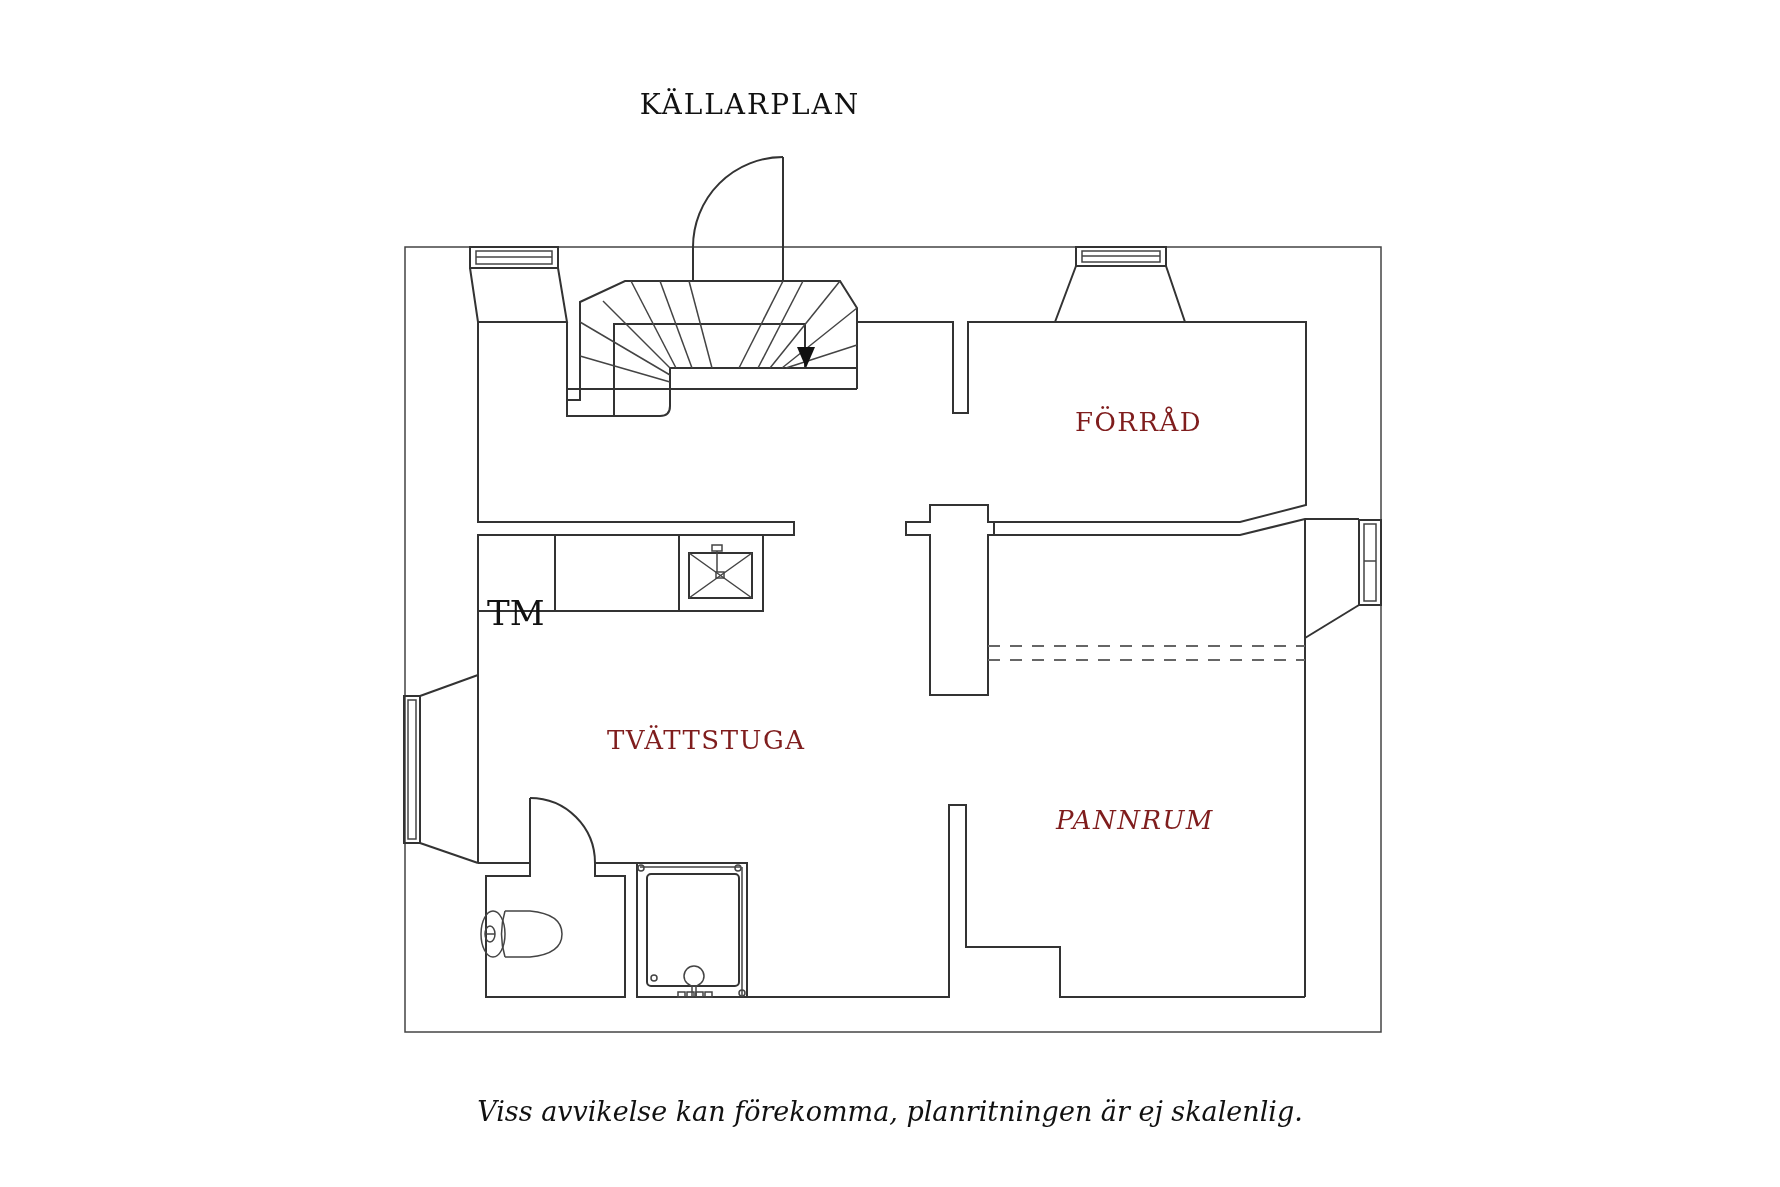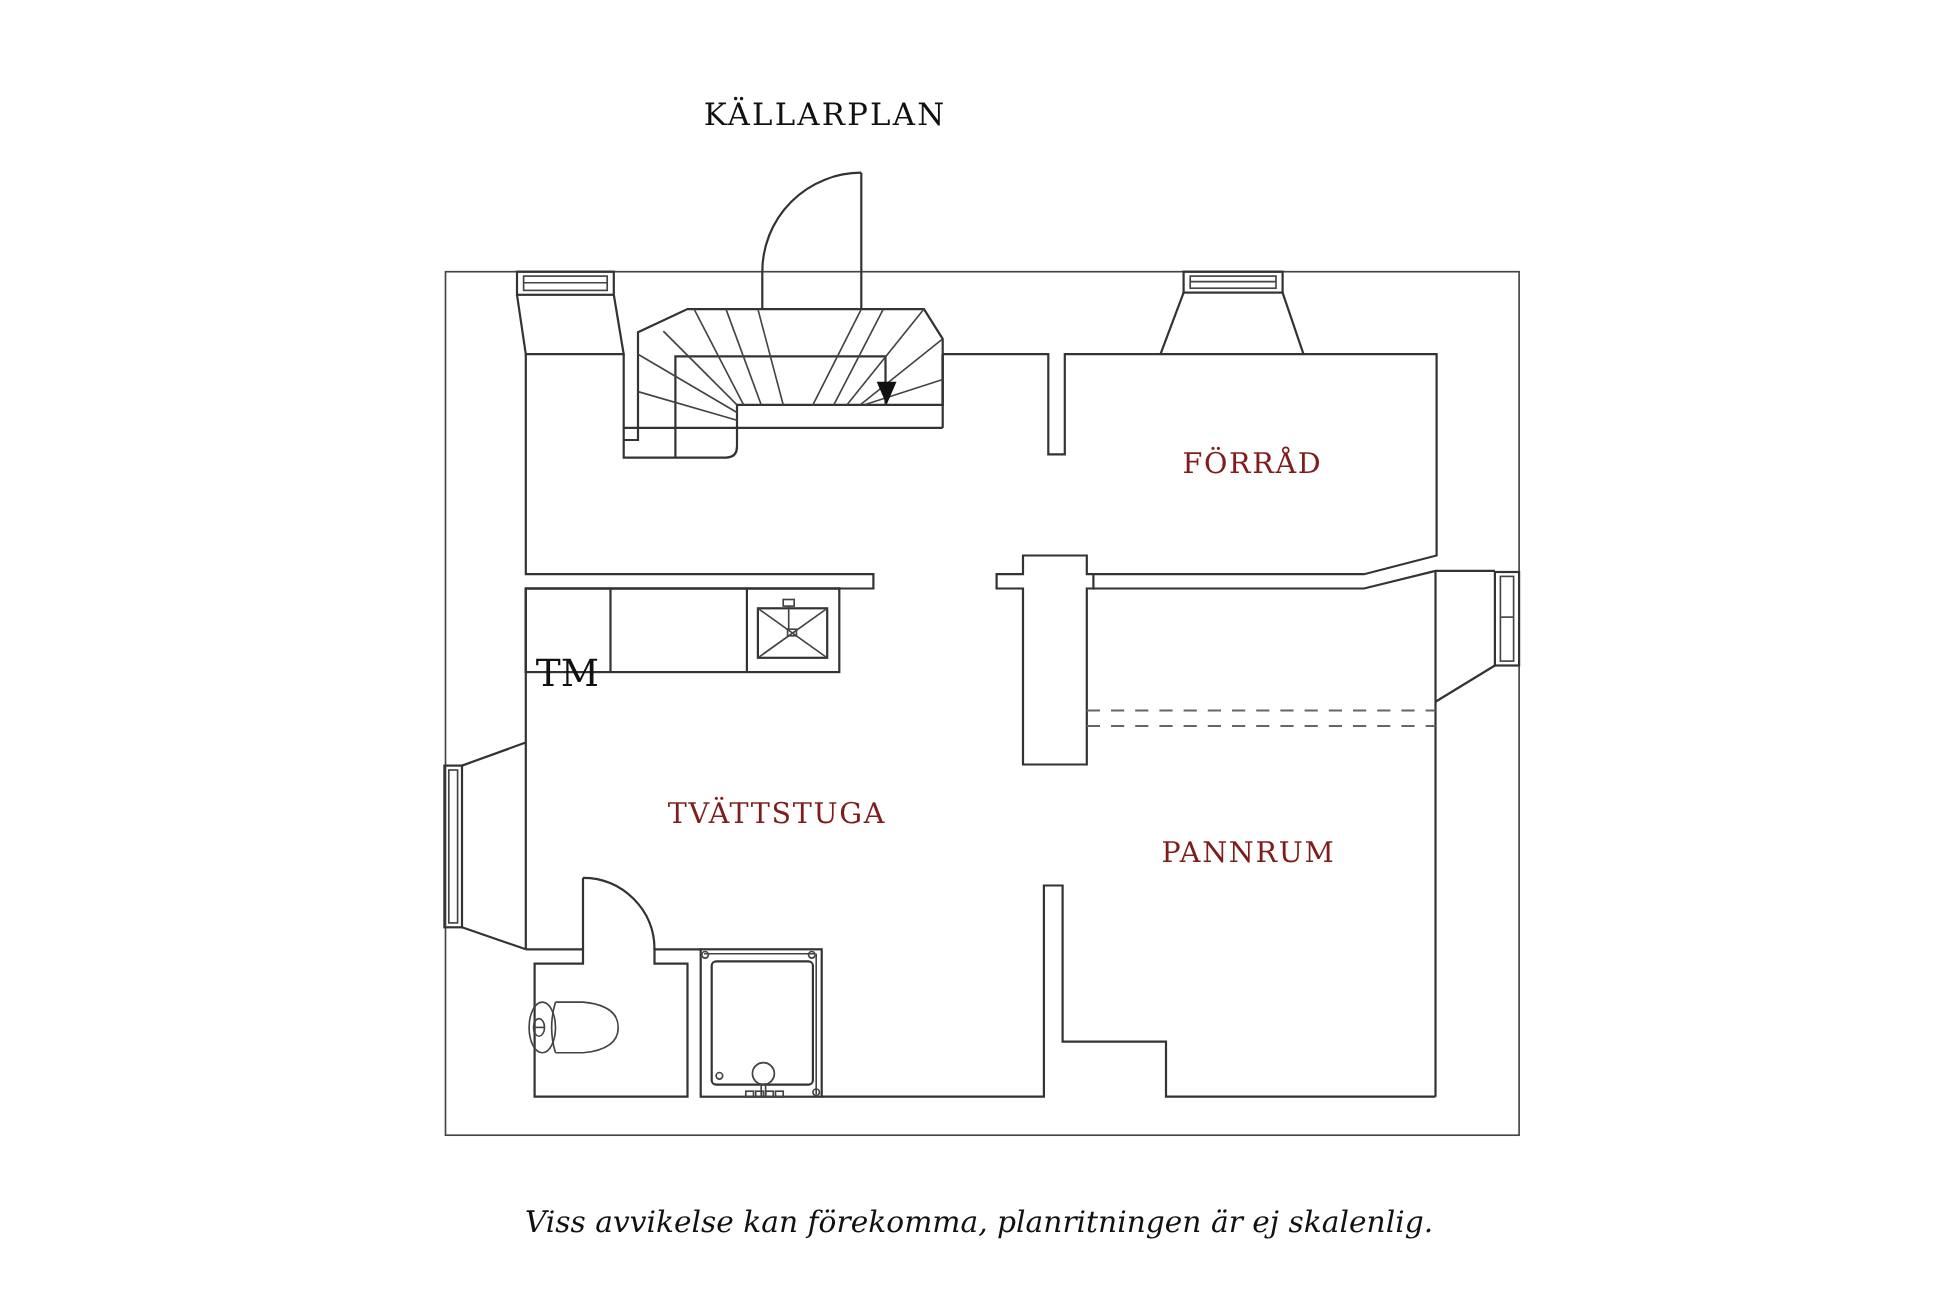--- a/index.html
+++ b/index.html
@@ -144,16 +144,16 @@
     <rect class="ln-thin" x="687" y="992" width="7" height="5"></rect>
     <rect class="ln-thin" x="696" y="992" width="7" height="5"></rect>
     <rect class="ln-thin" x="705" y="992" width="7" height="5"></rect>
   </g>
 
   <path class="ln" d="M747 997 L949 997 L949 805 L966 805 L966 947 L1060 947 L1060 997 L1305 997"></path>
 </svg>
 
 <div class="room-label" style="left:1075px; top:407px;">FÖRRÅD</div>
 <div class="room-label" style="left:607px; top:725px;">TVÄTTSTUGA</div>
-<div class="room-label" style="left:1056px; top:761px;">PANNRUM</div>
+<div class="room-label" style="left:1056px; top:805px;font-style:italic;">PANNRUM</div>
 <div class="tm-label" style="left:487px; top:552px;margin-top:41px;">TM</div>
 
 <div class="disclaimer">Viss avvikelse kan förekomma, planritningen är ej skalenlig.</div>
 
 </body></html>

